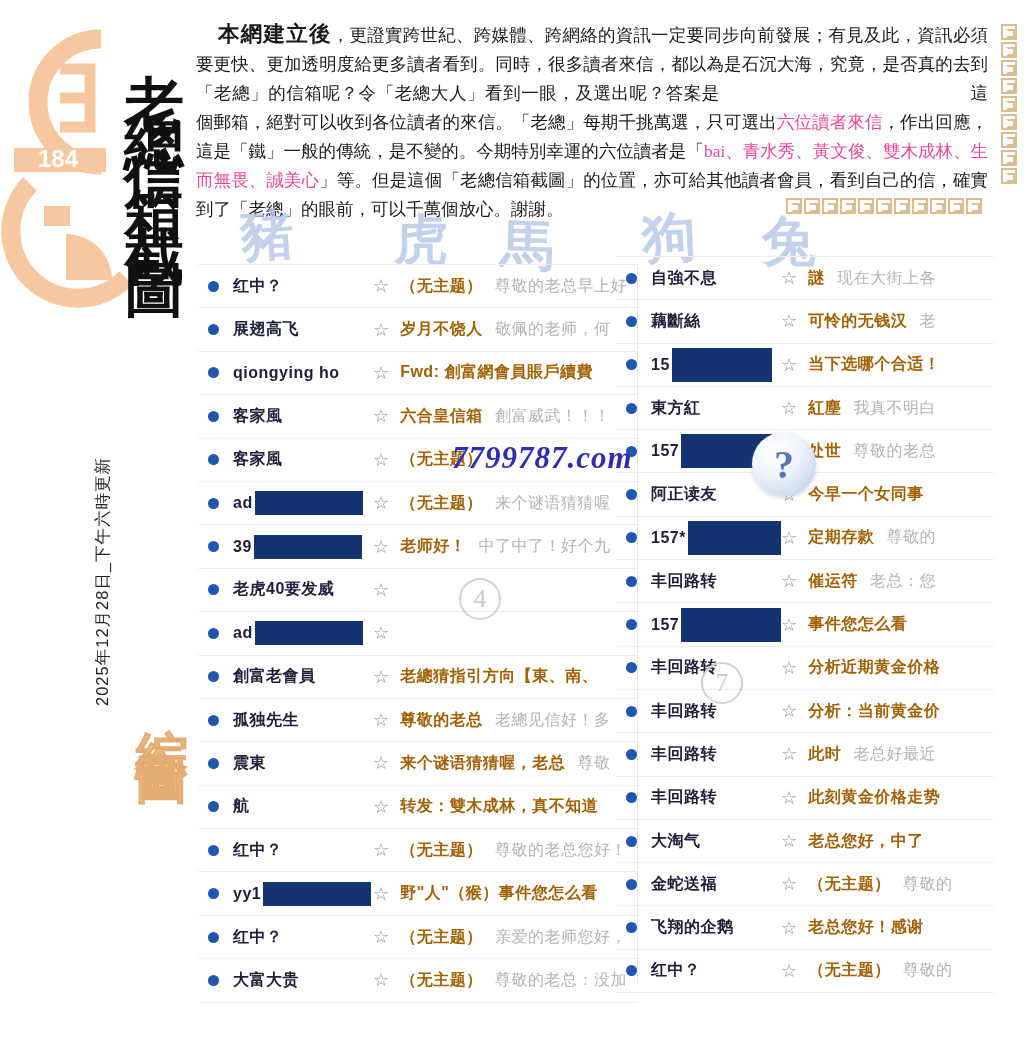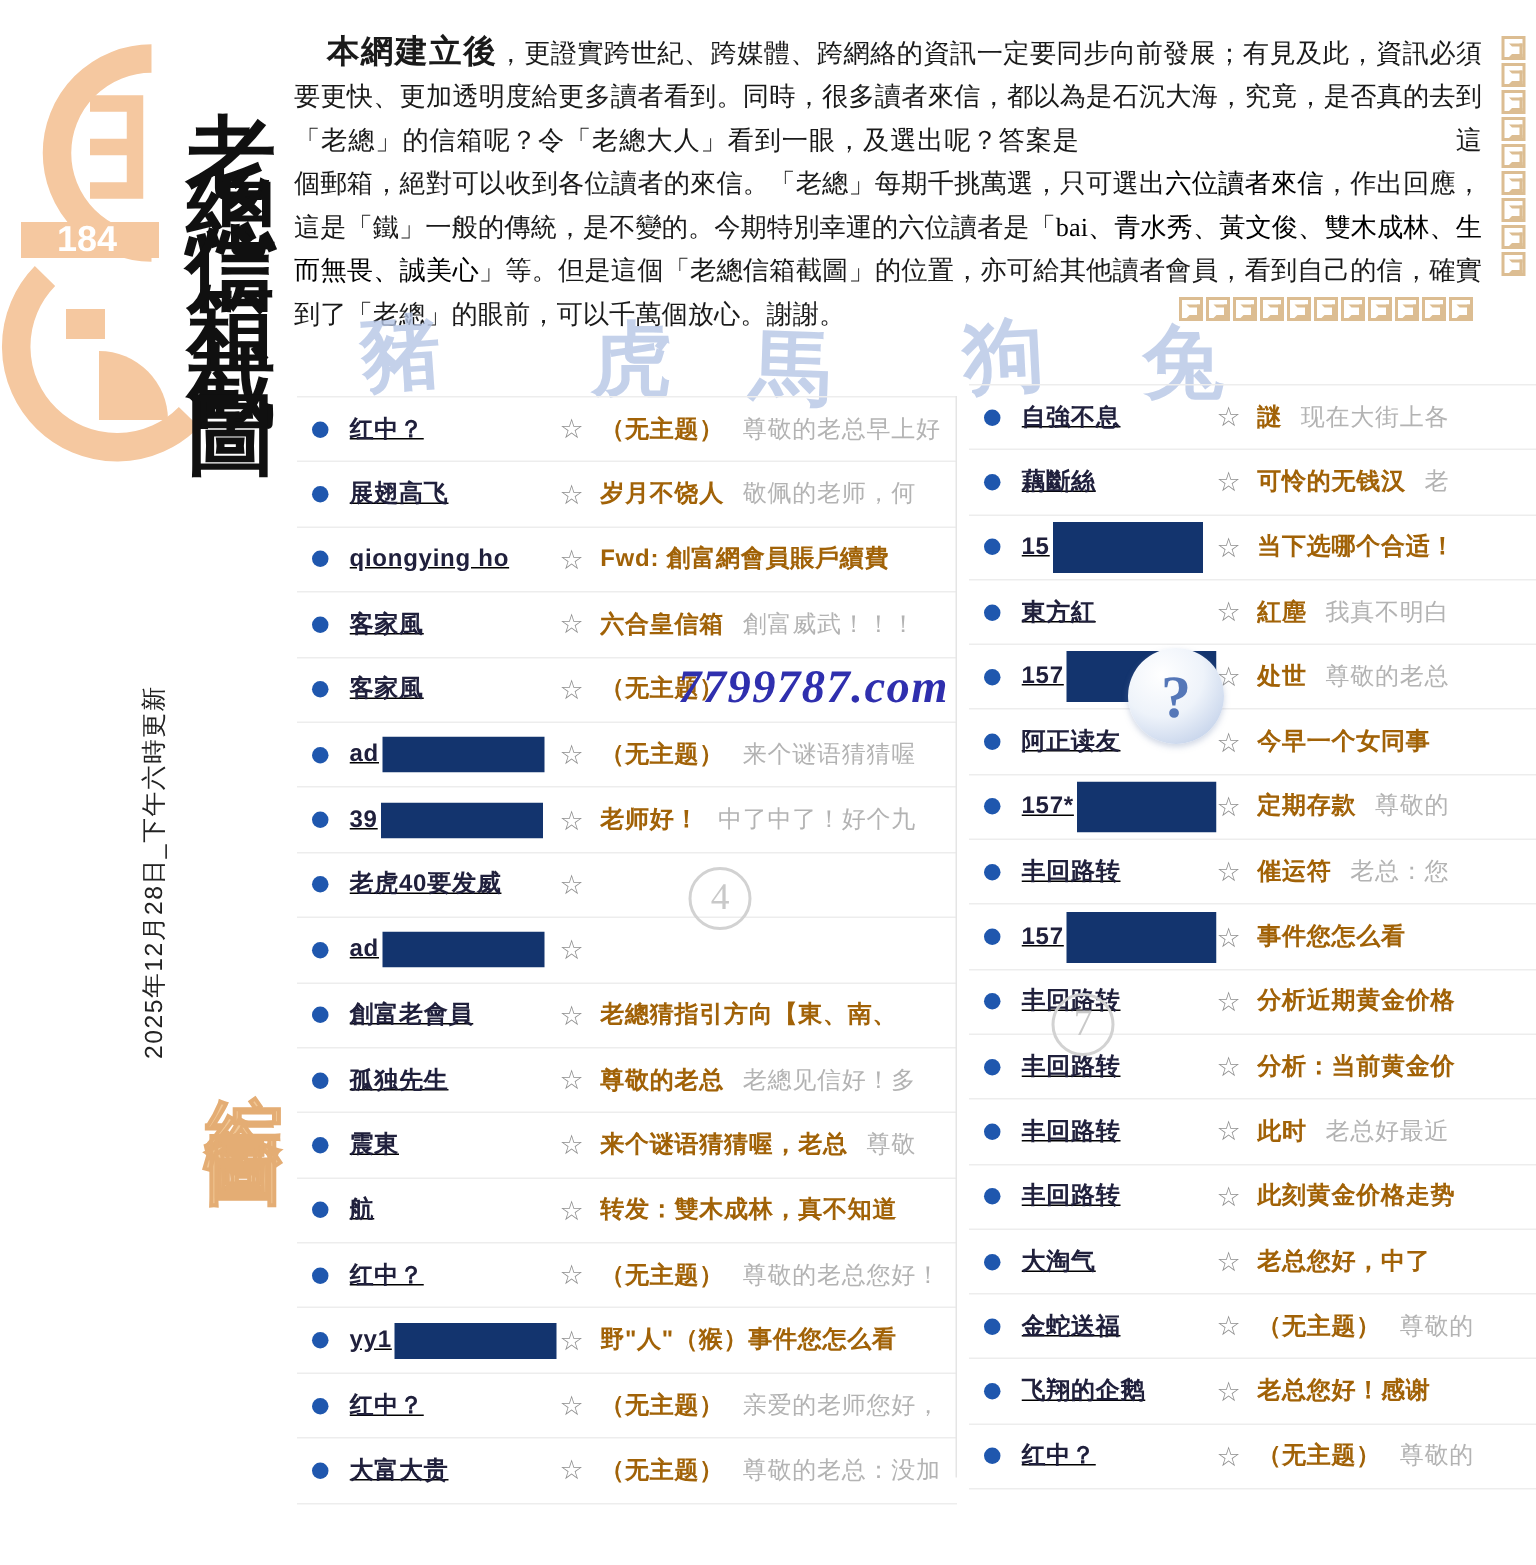--- a/index.html
+++ b/index.html
@@ -27,38 +27,38 @@
   i.key{display:block;width:16px;height:16px;box-sizing:border-box;
         border:2px solid #dcbd92;position:relative;}
   i.key::after{content:"";position:absolute;left:3px;top:3px;width:5px;height:5px;
         border:2px solid #dcbd92;border-left-color:transparent;}
 
   
   #intro{position:absolute;left:196px;top:20px;width:792px;
          font-family:"Liberation Serif",serif;font-size:17.5px;line-height:29px;
          color:#1a1a1a;text-align:justify;text-indent:22px;}
   #intro .lead{font-size:21.5px;font-weight:bold;letter-spacing:1px;}
-  #intro .hl{color:#000000;}
+  #intro .hl{color:#ec4899;}
   #intro .gap{display:inline-block;width:250px;height:1px;}
 
   
   .zodiac{position:absolute;font-family:"Liberation Serif",serif;font-weight:bold;
           font-size:54px;color:#b6c6e6;opacity:.8;}
 
   
   .col{position:absolute;border-top:1px solid #ededed;}
   #col-left{left:198px;top:264px;width:440px;}
-  #col-right{left:646px;top:256px;width:378px;height:739px;overflow:hidden;}
+  #col-right{left:616px;top:256px;width:378px;height:739px;overflow:hidden;}
   .row{display:flex;align-items:center;border-bottom:1px solid #ededed;
        white-space:nowrap;overflow:hidden;}
   #col-left .row{height:42.4px;}
   #col-right .row{height:42.3px;}
   .dot{flex:none;width:11px;height:11px;border-radius:50%;background:#1f57ae;
        margin:0 14px 0 10px;}
-  .sender-wrap{flex:none;display:flex;align-items:center;overflow:hidden;text-decoration:underline;}
+  .sender-wrap{flex:none;display:flex;align-items:center;overflow:hidden;}
   #col-left .sender-wrap{width:140px;}
   #col-right .sender-wrap{width:130px;}
   .sender{font-weight:bold;font-size:16px;color:#20203c;letter-spacing:.5px;}
   .redact{display:inline-block;background:#13346e;margin-left:2px;}
   #col-left .redact{width:108px;height:24px;}
   #col-right .redact{width:100px;height:34px;}
   .star{flex:none;color:#8f8f8f;font-size:18px;margin-right:11px;}
   .subj{flex:1;overflow:hidden;font-size:16px;}
   .subject{font-weight:bold;color:#a16207;letter-spacing:.5px;}
   .preview{color:#b3b3b3;margin-left:8px;letter-spacing:.5px;}

